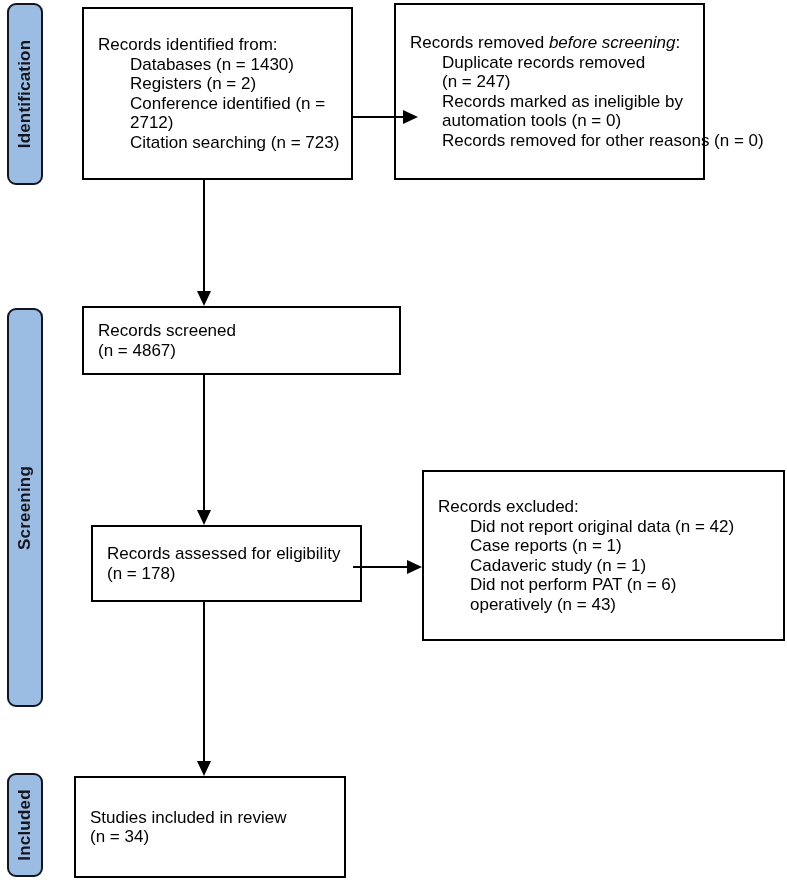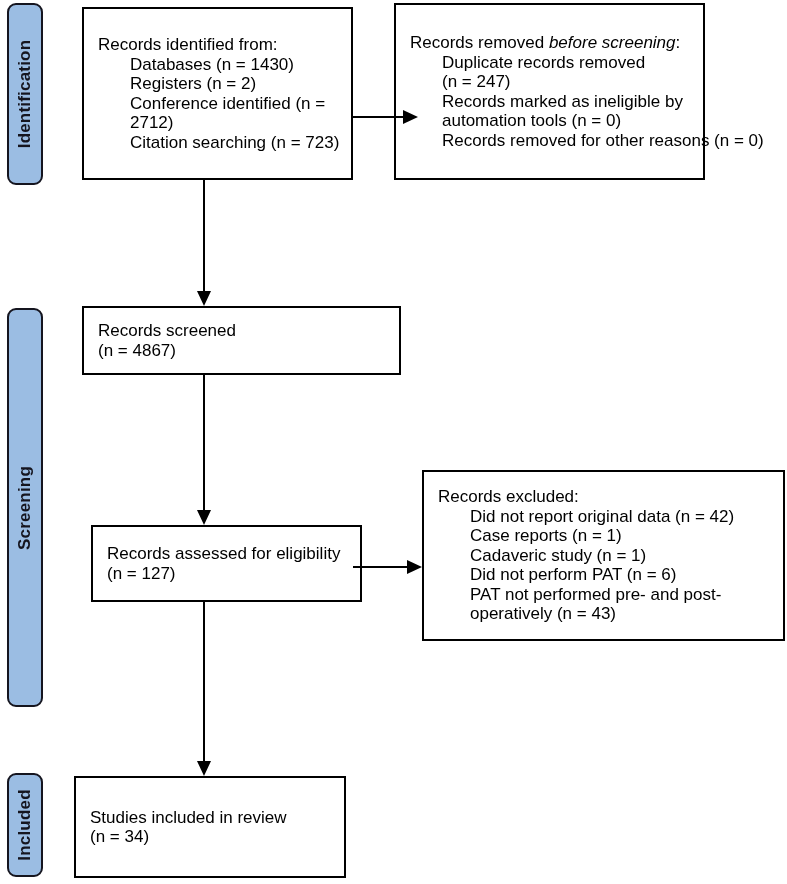--- a/index.html
+++ b/index.html
@@ -100,30 +100,29 @@
     <div class="bl ind">Records removed for other reasons (n = 0)</div>
   </div>
 
   <div class="box" style="left:82px; top:306px; width:319px; height:69px;">
     <div class="bl">Records screened</div>
     <div class="bl">(n = 4867)</div>
   </div>
 
   <div class="box" style="left:82px; top:525px; width:271px; height:77px;margin-left:9px;">
     <div class="bl">Records assessed for eligibility</div>
-    <div class="bl">(n = 127)</div>
+    <div class="bl">(n = 178)</div>
   </div>
 
   <div class="box" style="left:422px; top:470px; width:363px; height:171px;">
     <div class="bl">Records excluded:</div>
     <div class="bl ind">Did not report original data (n = 42)</div>
     <div class="bl ind">Case reports (n = 1)</div>
     <div class="bl ind">Cadaveric study (n = 1)</div>
     <div class="bl ind">Did not perform PAT (n = 6)</div>
-    <div class="bl ind">PAT not performed pre- and post-</div>
     <div class="bl ind">operatively (n = 43)</div>
   </div>
 
   <div class="box" style="left:74px; top:776px; width:272px; height:102px;">
     <div class="bl">Studies included in review</div>
     <div class="bl">(n = 34)</div>
   </div>
 
   <div class="hline" style="left:353px; top:116px; width:52px;"></div>
   <div class="ah-right" style="left:403px; top:110px;"></div>

